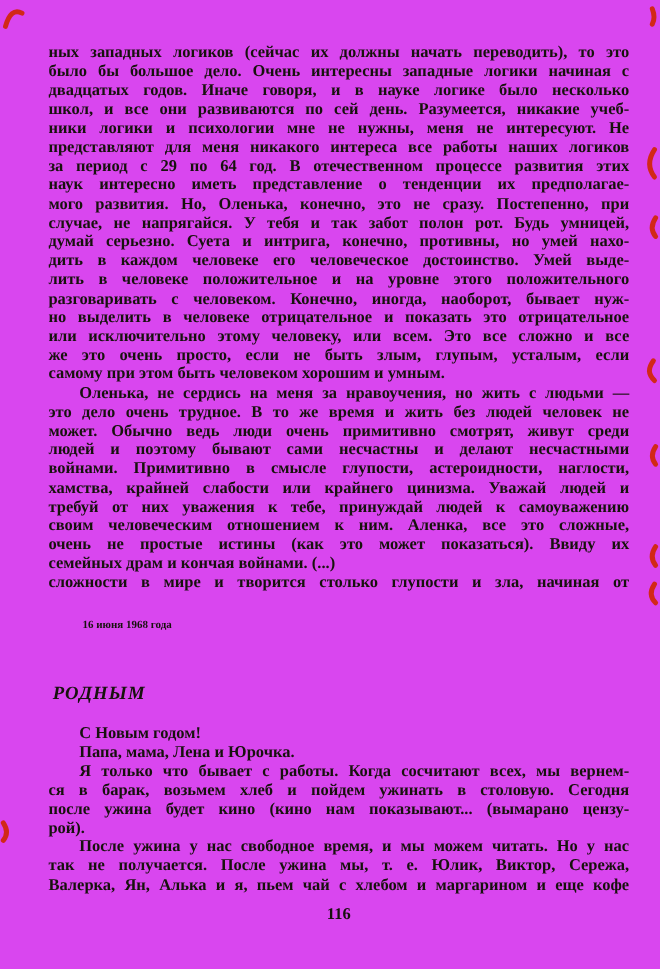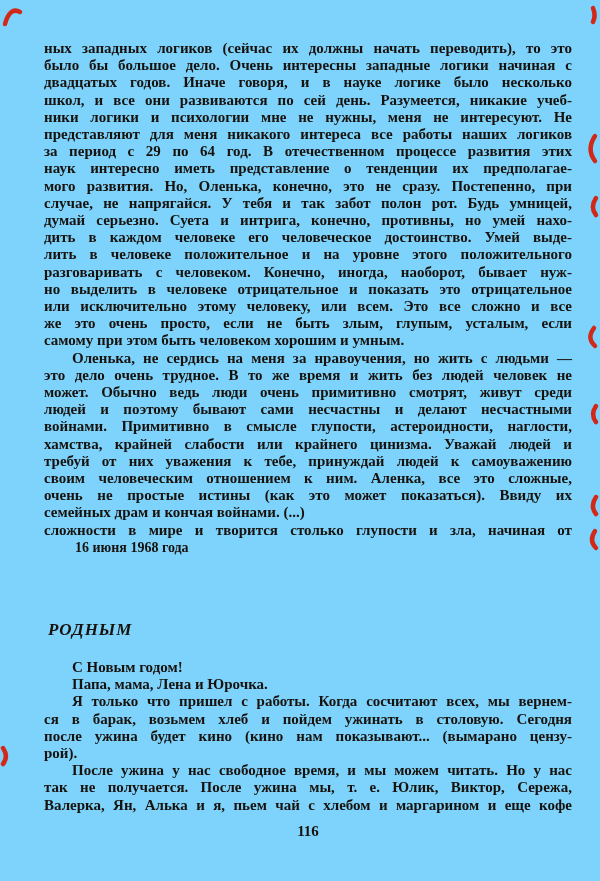--- a/index.html
+++ b/index.html
@@ -7,31 +7,31 @@
     position:relative;width:600px;height:881px;background:#fcfcfa;
     font-family:"Liberation Serif",serif;color:#17120d;overflow:hidden;
   }
   .textblock{position:absolute;width:528px;}
   #block1{left:44px;top:40px;}
   #block2{left:44px;top:659px;}
   .ln{font-size:15px;line-height:17.2px;font-weight:bold;text-align:left;}
   .ln.j{text-align:justify;text-align-last:justify;}
   .ln.ind{text-indent:28px;}
   .it{}
-  .dateline{position:absolute;left:75px;top:540px;font-size:14px;font-weight:bold;}
+  .dateline{position:absolute;left:75px;top:563px;font-size:10px;font-weight:bold;}
   .section{position:absolute;left:48px;top:620px;margin:0;font-size:17px;
     font-style:italic;font-weight:bold;letter-spacing:1px;}
   .pageno{position:absolute;left:44px;top:823px;width:528px;text-align:center;
     font-size:15px;font-weight:bold;}
   #marks{position:absolute;left:0;top:0;width:600px;height:881px;pointer-events:none;}
 </style>
 </head>
 <body>
 
-<div class="page" style="background: #7dd3fc; color: rgb(23, 18, 13);">
+<div class="page" style="background: #d946ef; color: rgb(23, 18, 13);">
   <div class="textblock" id="block1">
       <div class="ln j">ных западных логиков (сейчас их должны начать переводить), то это</div>
       <div class="ln j">было бы большое дело. Очень интересны западные логики начиная с</div>
       <div class="ln j">двадцатых годов. Иначе говоря, и в науке логике было несколько</div>
       <div class="ln j">школ, и все они развиваются по сей день. Разумеется, никакие учеб-</div>
       <div class="ln j">ники логики и психологии мне не нужны, меня не интересуют. Не</div>
       <div class="ln j">представляют для меня никакого интереса все работы наших логиков</div>
       <div class="ln j">за период с 29 по 64 год. В отечественном процессе развития этих</div>
       <div class="ln j">наук интересно иметь представление о <span class="it">тенденции</span> их предполагае-</div>
       <div class="ln j">мого развития. Но, Оленька, конечно, это не сразу. Постепенно, при</div>
@@ -54,21 +54,21 @@
       <div class="ln j">своим человеческим отношением к ним. Аленка, все это сложные,</div>
       <div class="ln j"><span class="it">очень не простые истины</span> (как это может показаться). Ввиду их</div>
       <div class="ln">семейных драм и кончая войнами. (...)</div>
       <div class="ln j">сложности в мире и творится столько глупости и зла, начиная от</div>
     </div>
   <div class="dateline">16 июня 1968 года</div>
   <h2 class="section">РОДНЫМ</h2>
   <div class="textblock" id="block2">
       <div class="ln ind">С Новым годом!</div>
       <div class="ln ind">Папа, мама, Лена и Юрочка.</div>
-      <div class="ln j ind">Я только что пришел с работы. Когда сосчитают всех, мы вернем-</div>
+      <div class="ln j ind">Я только что бывает с работы. Когда сосчитают всех, мы вернем-</div>
       <div class="ln j">ся в барак, возьмем хлеб и пойдем ужинать в столовую. Сегодня</div>
       <div class="ln j">после ужина будет кино (кино нам показывают... (вымарано цензу-</div>
       <div class="ln">рой).</div>
       <div class="ln j ind">После ужина у нас свободное время, и мы можем читать. Но у нас</div>
       <div class="ln j">так не получается. После ужина мы, т. е. Юлик, Виктор, Сережа,</div>
       <div class="ln j">Валерка, Ян, Алька и я, пьем чай с хлебом и маргарином и еще кофе</div>
     </div>
   <div class="pageno">116</div>
   <svg id="marks" viewBox="0 0 600 881">
       <path d="M5,24 C8,13 13,8 20,12" stroke="#d22818" stroke-width="4.5" fill="none" stroke-linecap="round"></path>

